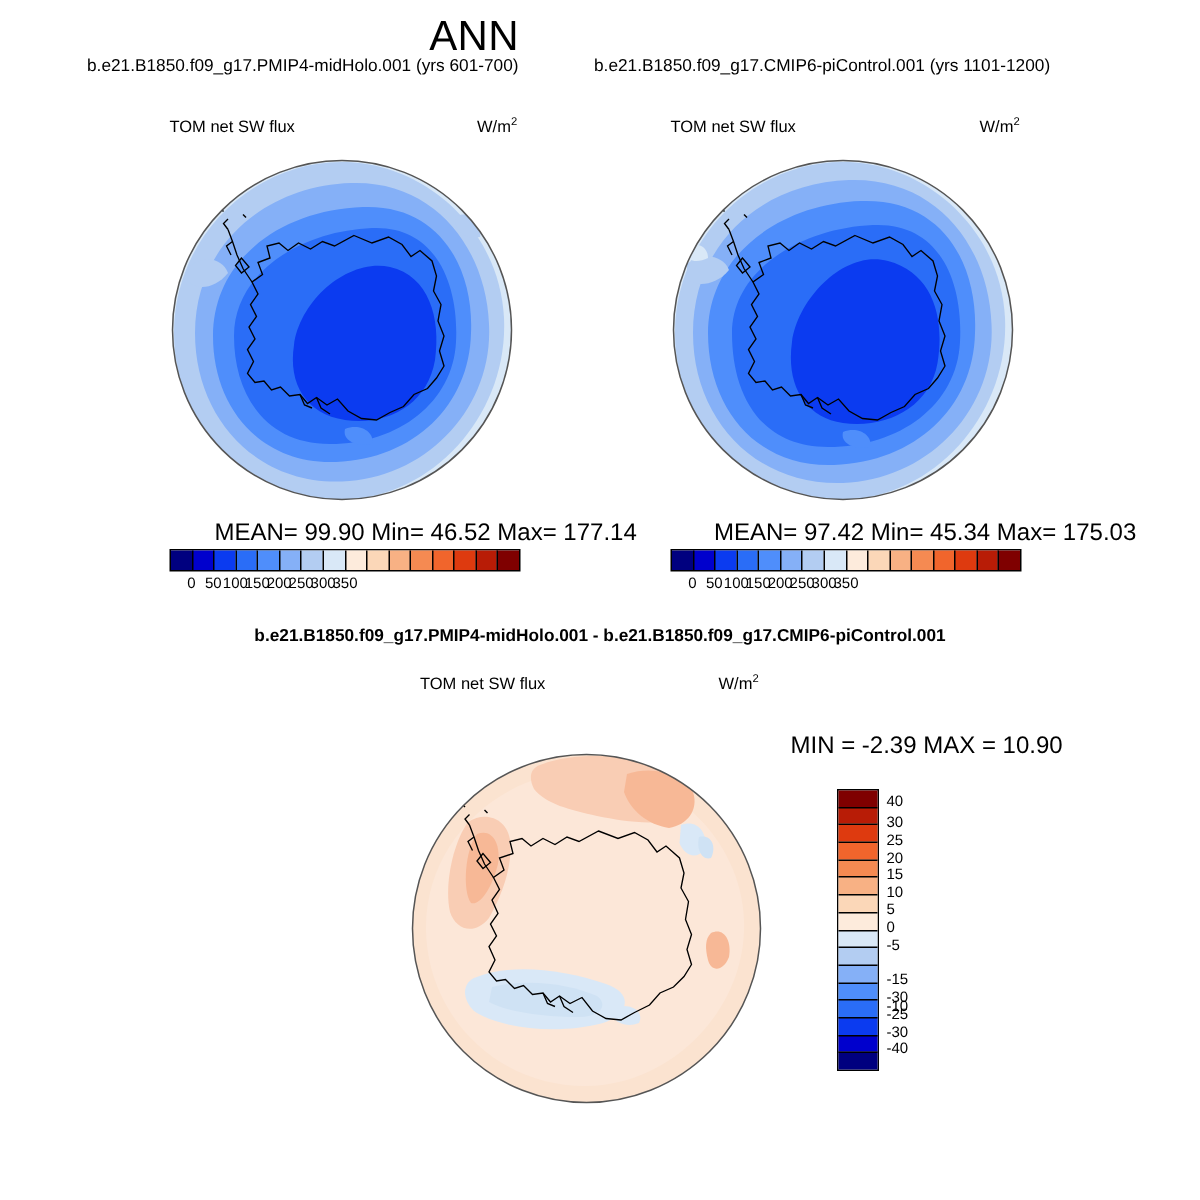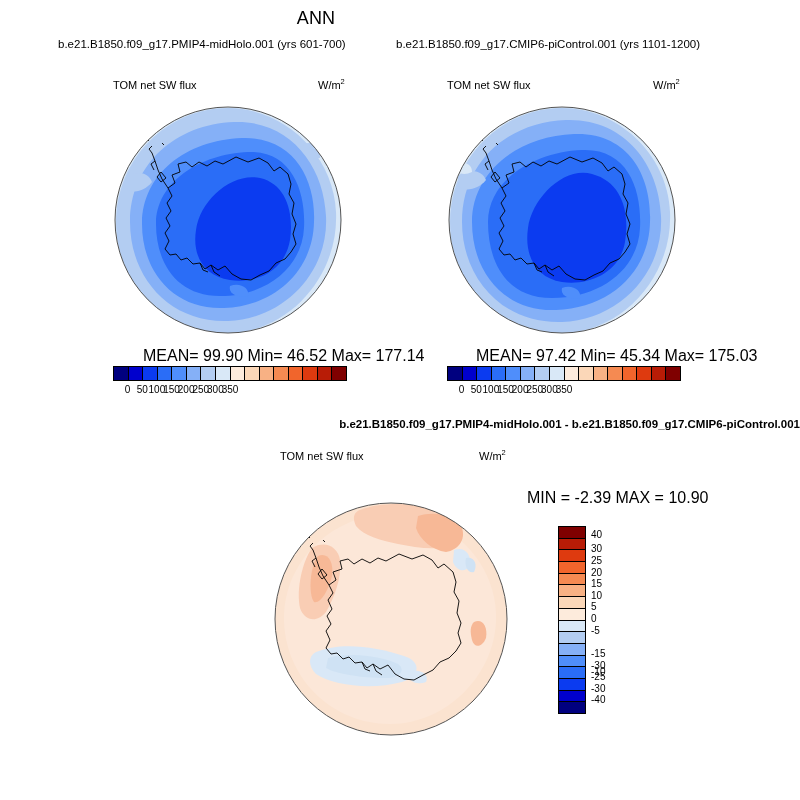--- a/index.html
+++ b/index.html
@@ -14,36 +14,36 @@
     font-family: "Liberation Sans", sans-serif;
     color: #000000;
     overflow: hidden;
   }
   .abs { position: absolute; }
 
   
   #main-title {
     left: 0; top: 8px; width: 632px;
     text-align: center;
-    font-size: 18px;
+    font-size: 28px;
     font-weight: normal;
     letter-spacing: 0.2px;
   }
   .panel-subtitle {
     top: 38px;
     font-size: 11.5px;
     font-weight: normal;
     white-space: nowrap;
   }
   #subtitle-left  { left: 58px; }
   #subtitle-right { left: 396px; }
 
   #diff-title {
     left: 0; top: 418px; width: 800px;
-    text-align: right;
+    text-align: center;
     font-size: 11.5px;
     font-weight: bold;
     white-space: nowrap;
   }
 
   
   .field-label, .unit-label {
     font-size: 11px;
     white-space: nowrap;
   }

